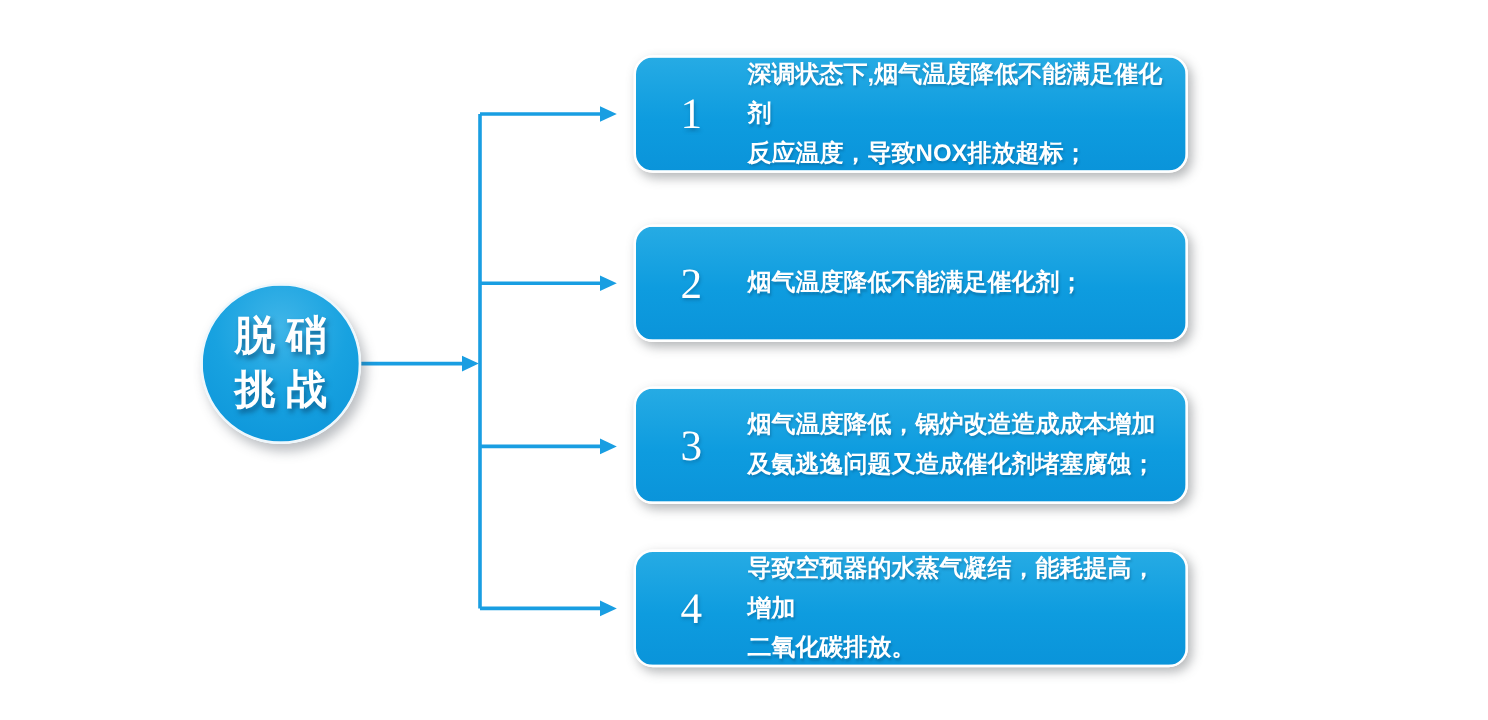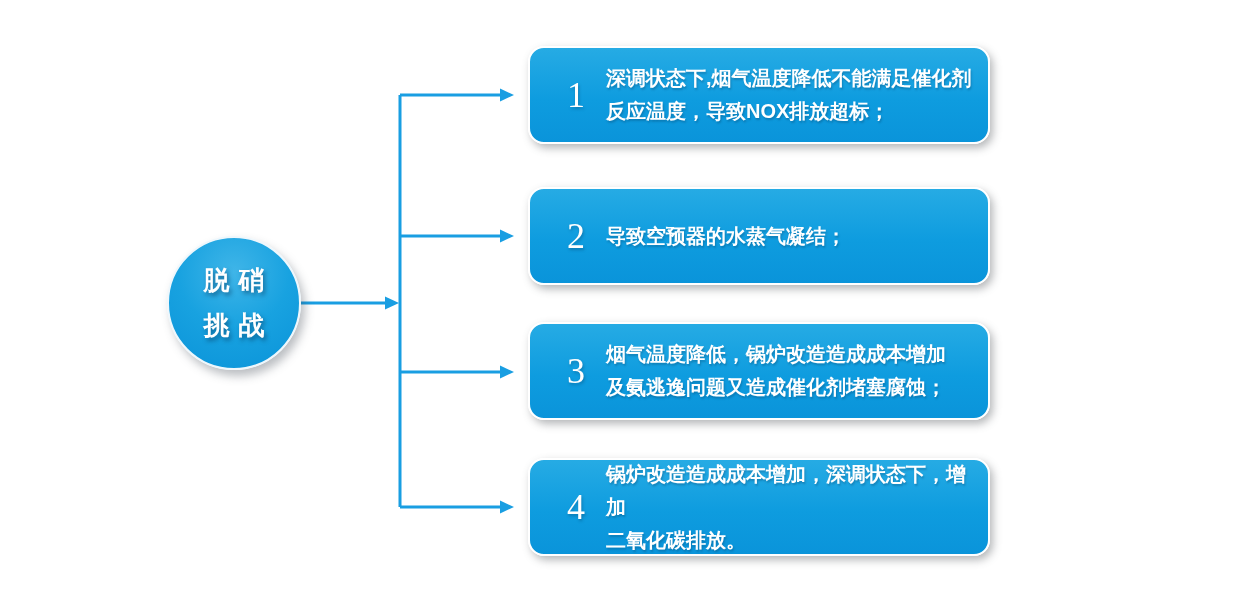--- a/index.html
+++ b/index.html
@@ -33,21 +33,21 @@
     background: radial-gradient(circle at 50% 26%, #3fb5e8 0%, #18a2e0 48%, #0a93d9 100%);
     border: 2px solid #eef7fc;
     box-shadow: 4px 6px 10px rgba(60, 70, 80, 0.35);
     display: flex;
     align-items: center;
     justify-content: center;
   }
   .challenge-circle-label {
     color: #ffffff;
     font-weight: bold;
-    font-size: 26px;
+    font-size: 34px;
     line-height: 45px;
     letter-spacing: 9px;
     padding-left: 9px;
     text-align: left;
     white-space: pre-line;
     text-shadow: 2px 3px 4px rgba(8, 56, 94, 0.55);
   }
   .item-box {
     position: absolute;
     left: 528px;
@@ -72,21 +72,21 @@
     margin-left: 18px;
     text-align: center;
     font-family: "Liberation Serif", serif;
     font-size: 36px;
     line-height: 1;
     color: #ffffff;
     text-shadow: 1px 2px 3px rgba(8, 56, 94, 0.35);
   }
   .item-text {
     flex: 1;
-    margin-left: 2px;
+    margin-left: 19px;
     padding-right: 16px;
     font-size: 20px;
     font-weight: bold;
     line-height: 33px;
     white-space: pre-line;
     text-shadow: 1px 2px 2px rgba(8, 56, 94, 0.3);
   }
 </style>
 </head>
 <body>
@@ -117,28 +117,28 @@
   </div>
 
   <div class="item-box pos-1">
     <div class="item-number">1</div>
     <div class="item-text">深调状态下,烟气温度降低不能满足催化剂
 反应温度，导致NOX排放超标；</div>
   </div>
 
   <div class="item-box pos-2">
     <div class="item-number">2</div>
-    <div class="item-text">导致空预器的水蒸气凝结；</div>
+    <div class="item-text">烟气温度降低不能满足催化剂；</div>
   </div>
 
   <div class="item-box pos-3">
     <div class="item-number">3</div>
     <div class="item-text">烟气温度降低，锅炉改造造成成本增加
 及氨逃逸问题又造成催化剂堵塞腐蚀；</div>
   </div>
 
   <div class="item-box pos-4">
     <div class="item-number">4</div>
-    <div class="item-text">锅炉改造造成成本增加，深调状态下，增加
+    <div class="item-text">导致空预器的水蒸气凝结，能耗提高，增加
 二氧化碳排放。</div>
   </div>
 
 </div>
 
 </body></html>

